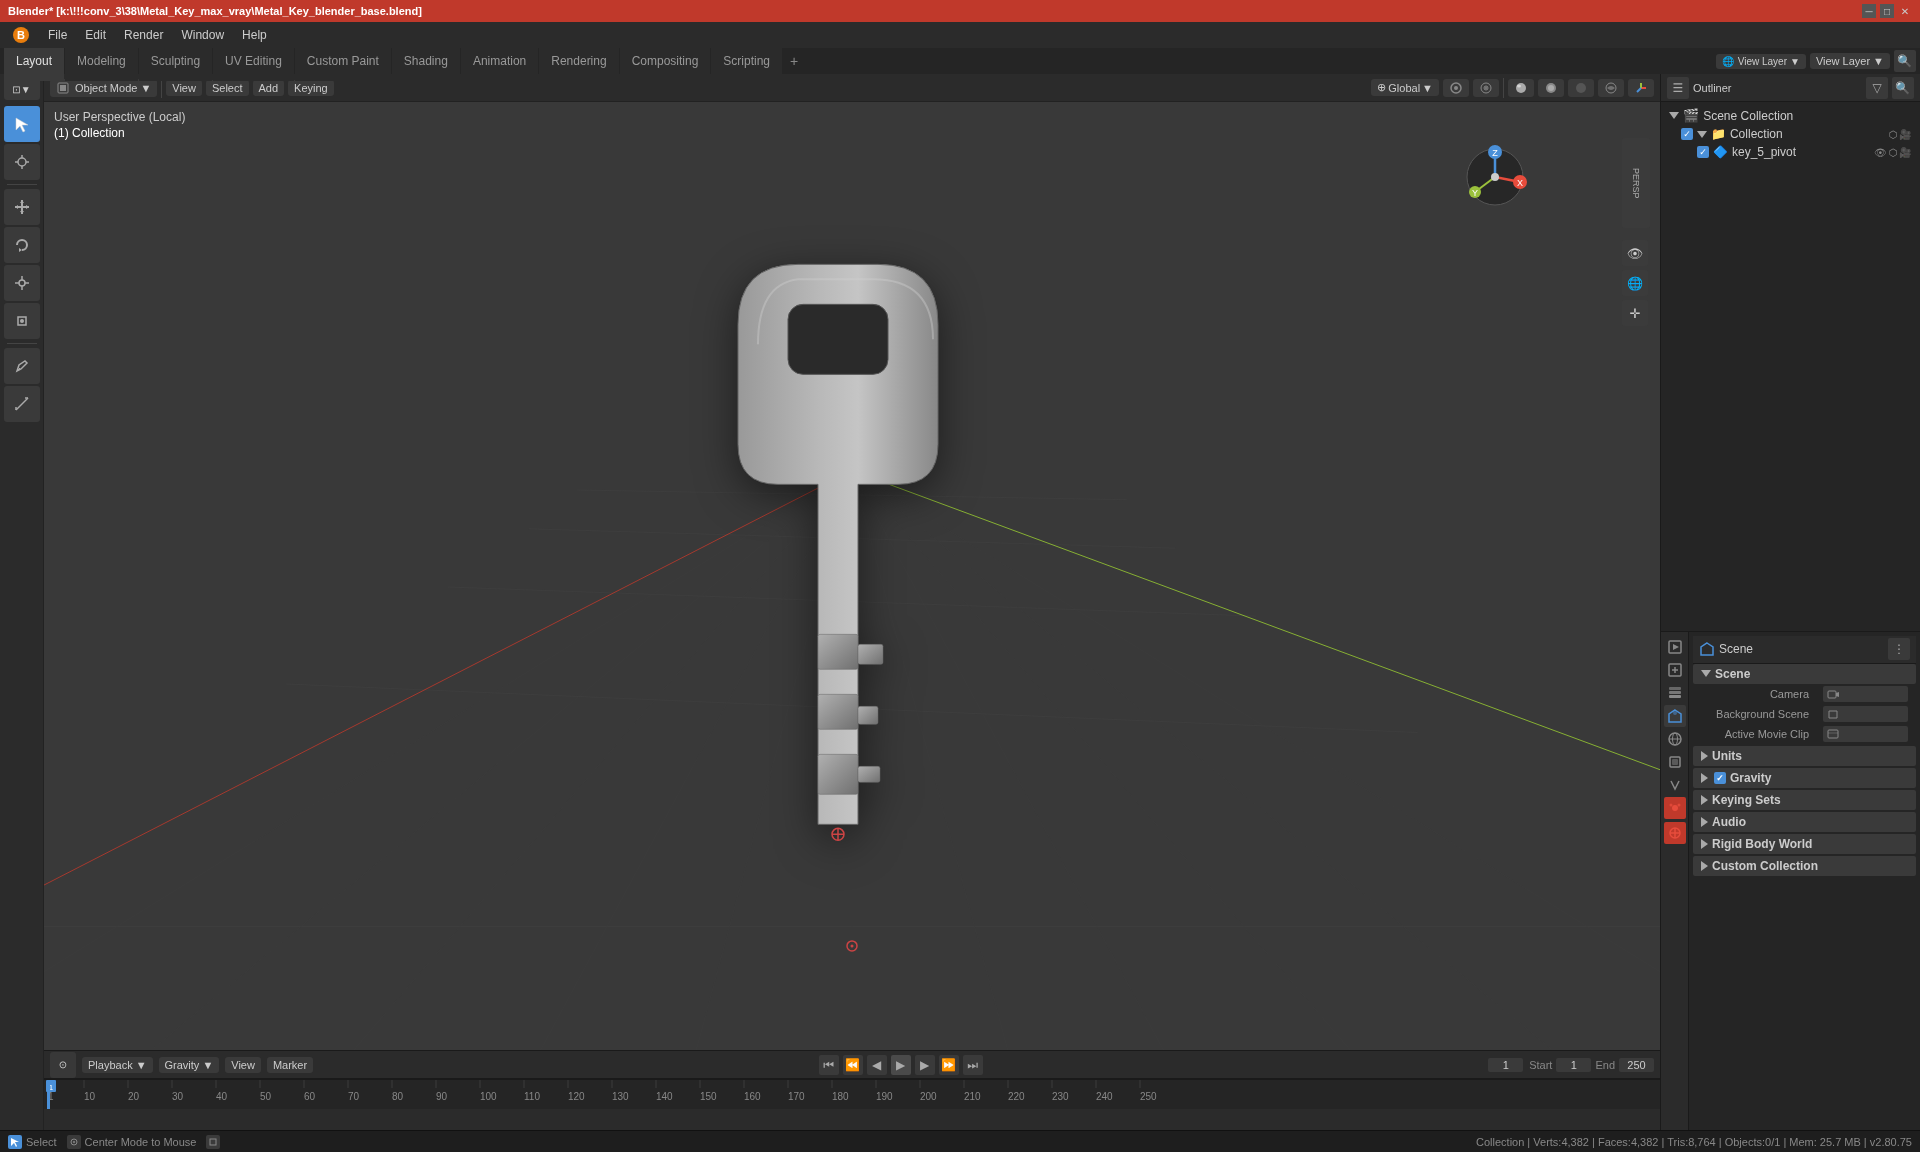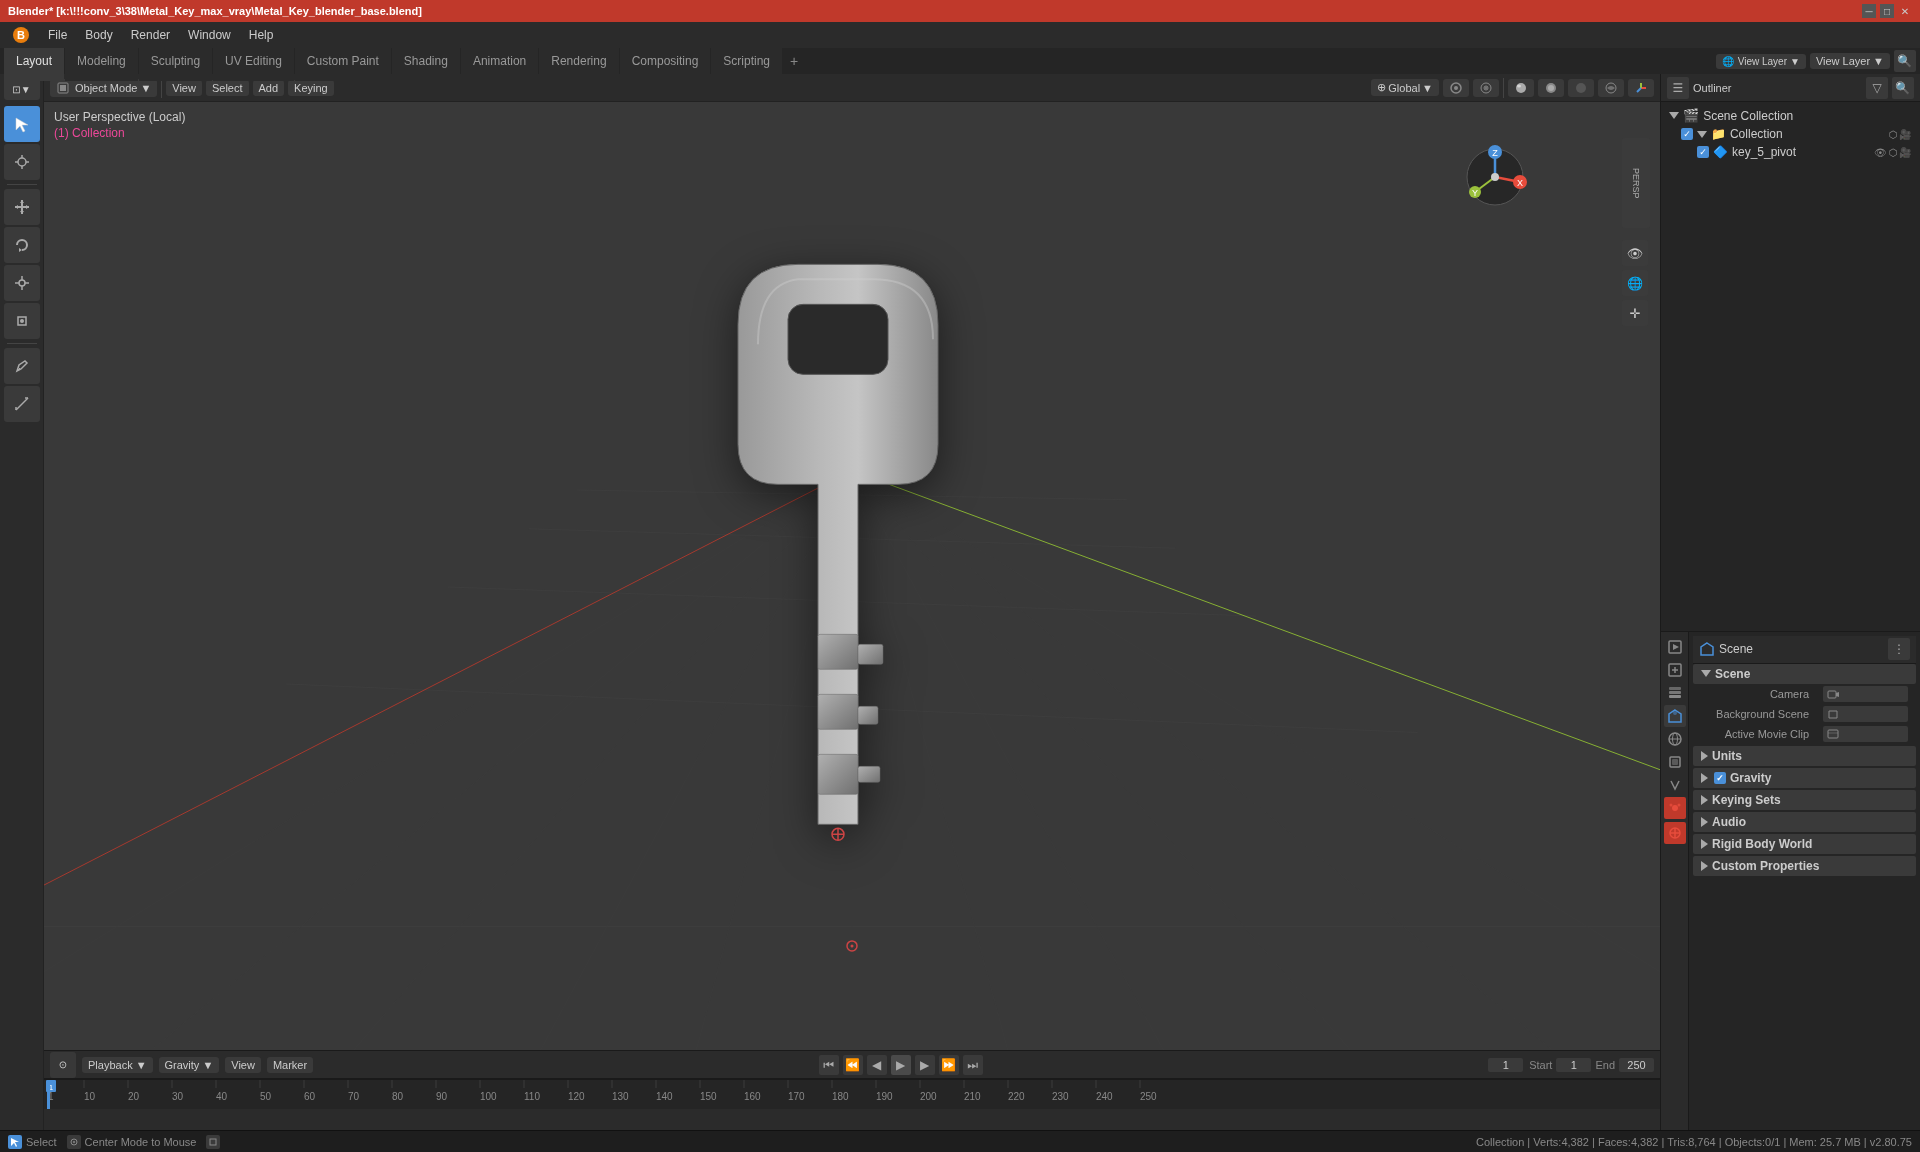--- a/index.html
+++ b/index.html
@@ -502,21 +502,21 @@
 
 <div id="menu-bar">
   <div class="menu-item">
     
     <svg width="18" height="18" viewBox="0 0 18 18" style="vertical-align:middle;">
       <circle cx="9" cy="9" r="8" fill="#e87d0d"></circle>
       <text x="9" y="13" text-anchor="middle" font-size="11" fill="white" font-weight="bold">B</text>
     </svg>
   </div>
   <div class="menu-item">File</div>
-  <div class="menu-item">Body</div>
+  <div class="menu-item">Edit</div>
   <div class="menu-item">Render</div>
   <div class="menu-item">Window</div>
   <div class="menu-item">Help</div>
 </div>
 
 <div id="workspace-tabs">
   <div class="workspace-tab active">Layout</div>
   <div class="workspace-tab">Modeling</div>
   <div class="workspace-tab">Sculpting</div>
   <div class="workspace-tab">UV Editing</div>
@@ -688,21 +688,21 @@
         <svg width="14" height="14" viewBox="0 0 14 14">
           <line x1="7" y1="7" x2="12" y2="7" stroke="#e74c3c" stroke-width="2"></line>
           <line x1="7" y1="7" x2="7" y2="2" stroke="#9bc13c" stroke-width="2"></line>
           <line x1="7" y1="7" x2="3" y2="11" stroke="#4a90d9" stroke-width="2"></line>
         </svg>
       </div>
     </div>
 
     <div id="viewport-info">
       <div style="font-size:12px; color:#ccc;">User Perspective (Local)</div>
-      <div style="font-size:12px; color:#ec4899; margin-top:2px;">(1) Collection</div>
+      <div style="font-size:12px; color:#ffffff; margin-top:2px;">(1) Collection</div>
     </div>
 
     <div id="viewport-canvas" style="bottom: 80px;">
 
       <svg id="grid-svg" xmlns="http://www.w3.org/2000/svg">
 
         <rect width="100%" height="100%" fill="#393939"></rect>
 
         <g stroke="#454545" stroke-width="0.5" opacity="0.8">
 
@@ -1120,21 +1120,21 @@
           <div class="prop-section">
             <div class="prop-section-header">
               <span class="triangle-right"></span>
               <span>Rigid Body World</span>
             </div>
           </div>
 
           <div class="prop-section">
             <div class="prop-section-header">
               <span class="triangle-right"></span>
-              <span>Custom Properties</span>
+              <span>Custom Collection</span>
             </div>
           </div>
 
         </div>
       </div>
     </div>
   </div>
 </div>
 
 <div id="status-bar" style="position:absolute; bottom:0; left:0; right:0; height:22px; background:#1e1e1e; display:flex; align-items:center; padding:0 8px; gap:10px; font-size:11px; color:#888; border-top:1px solid #111; z-index:50;">

